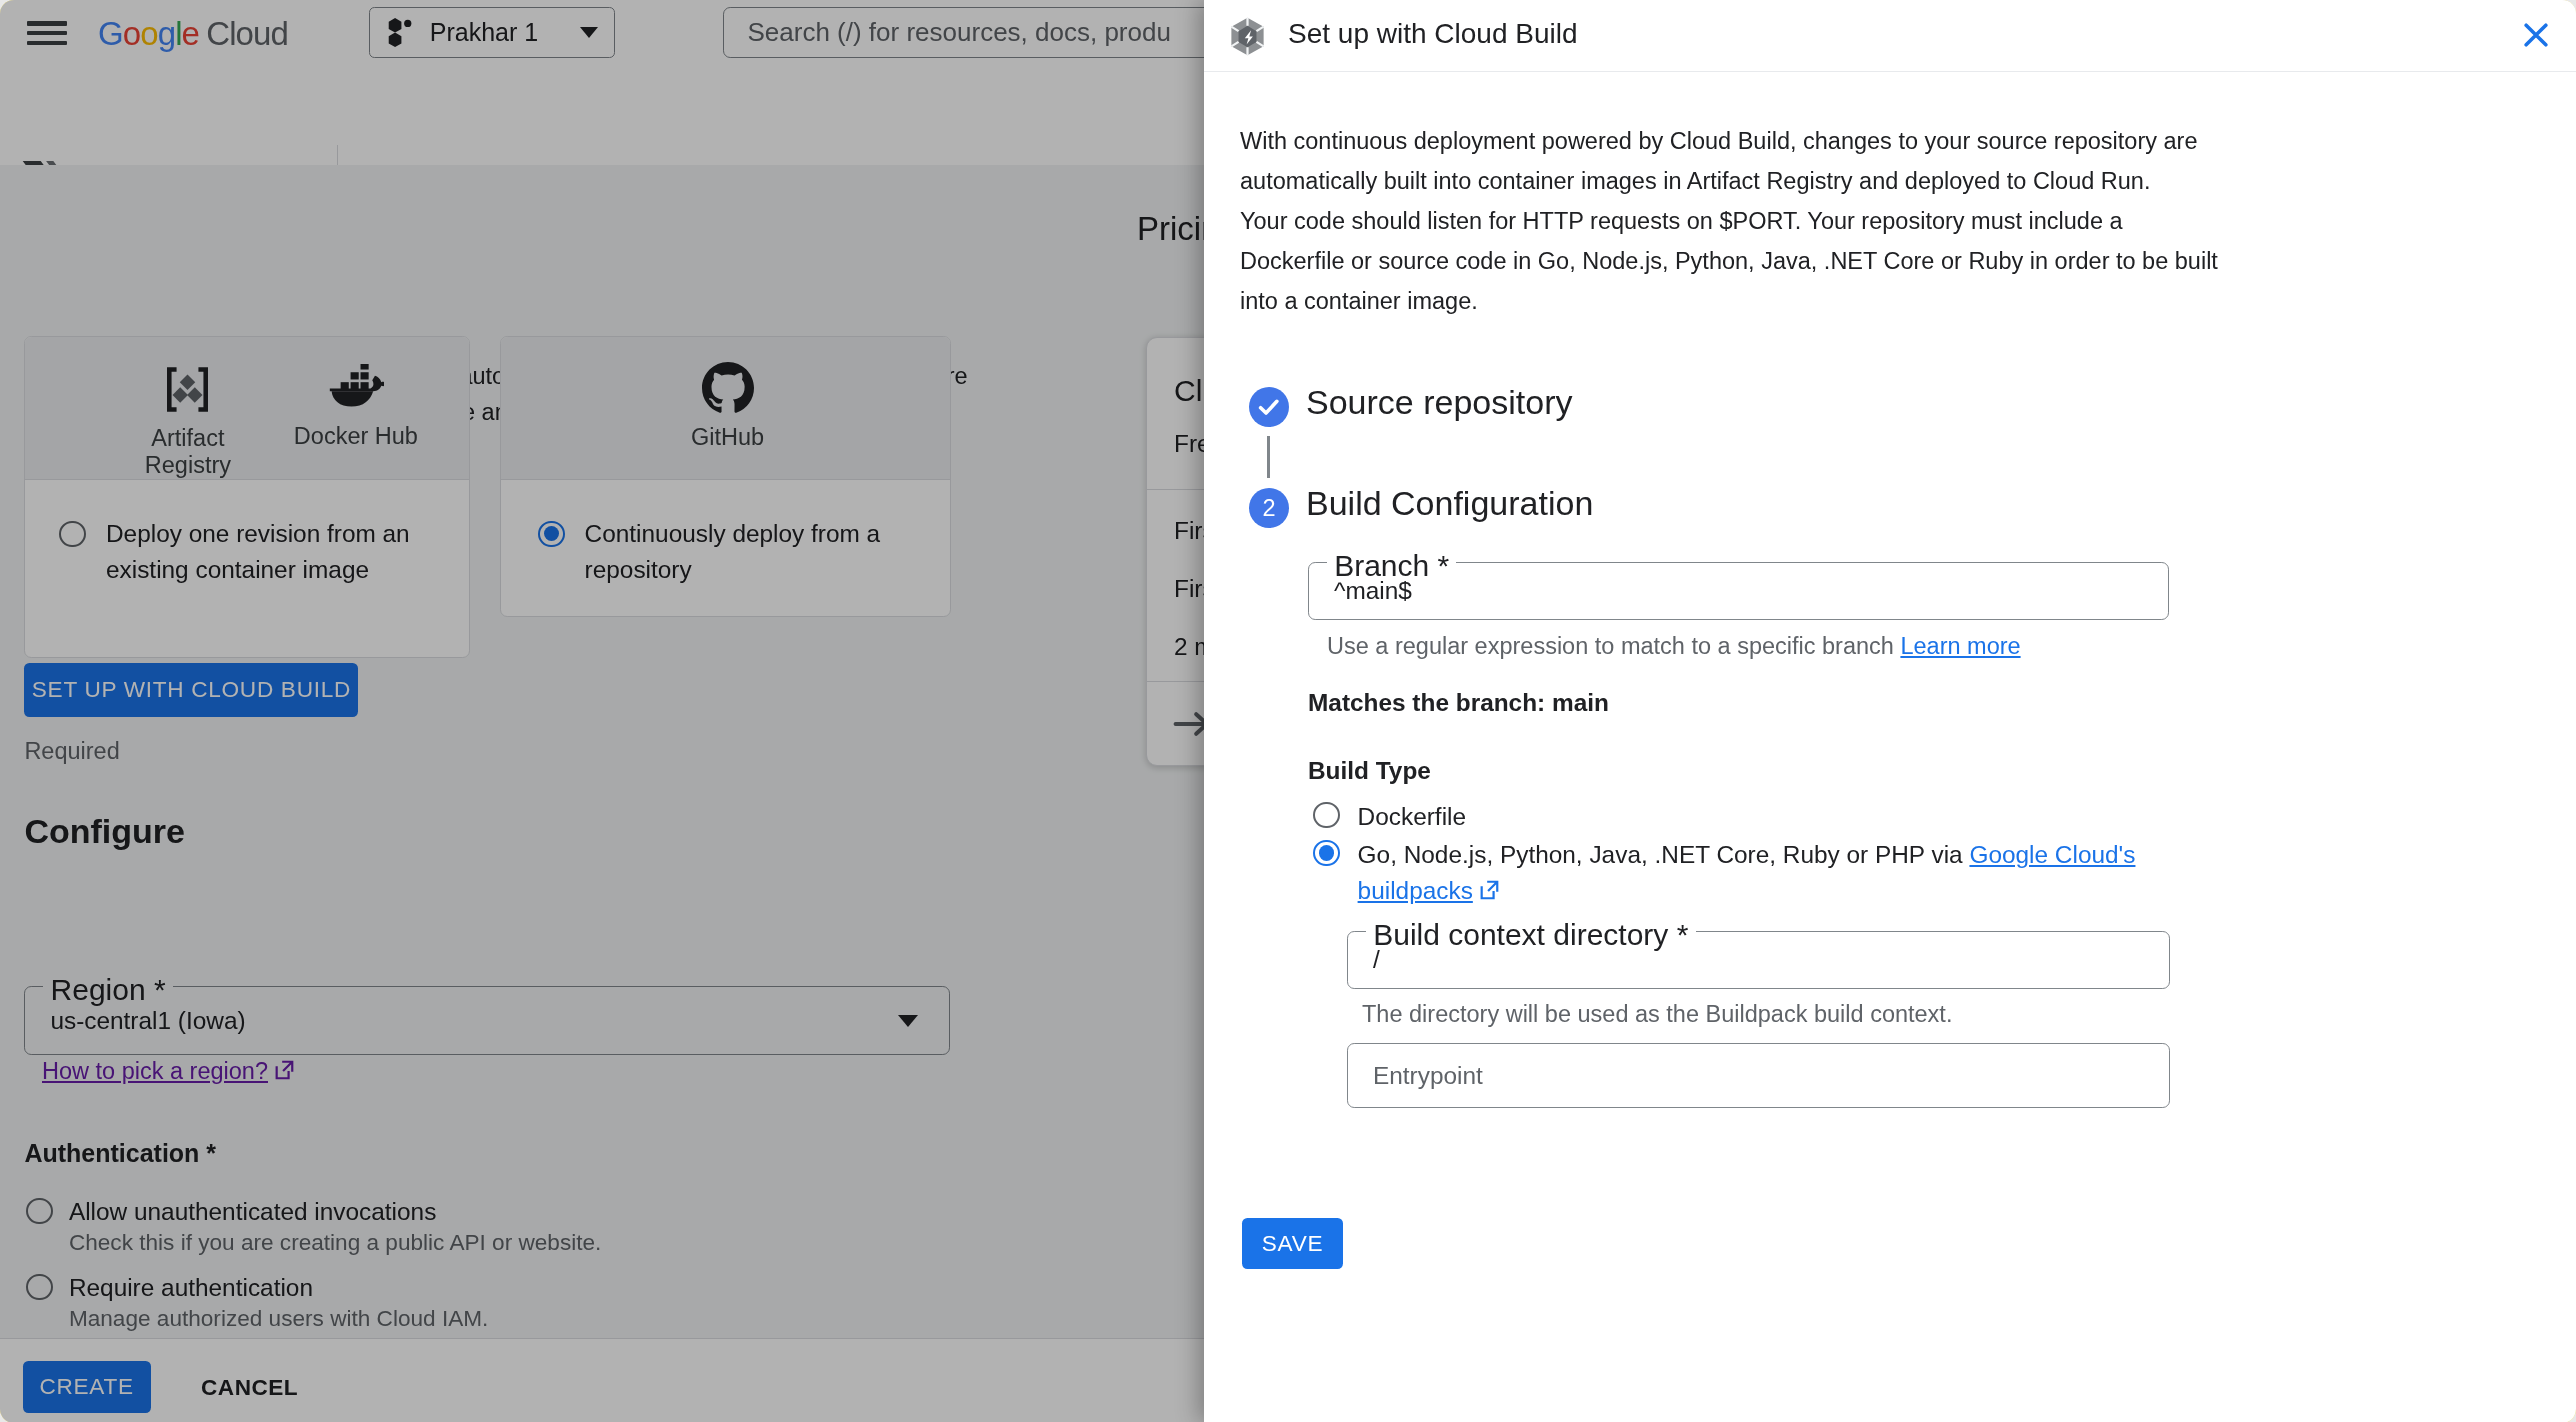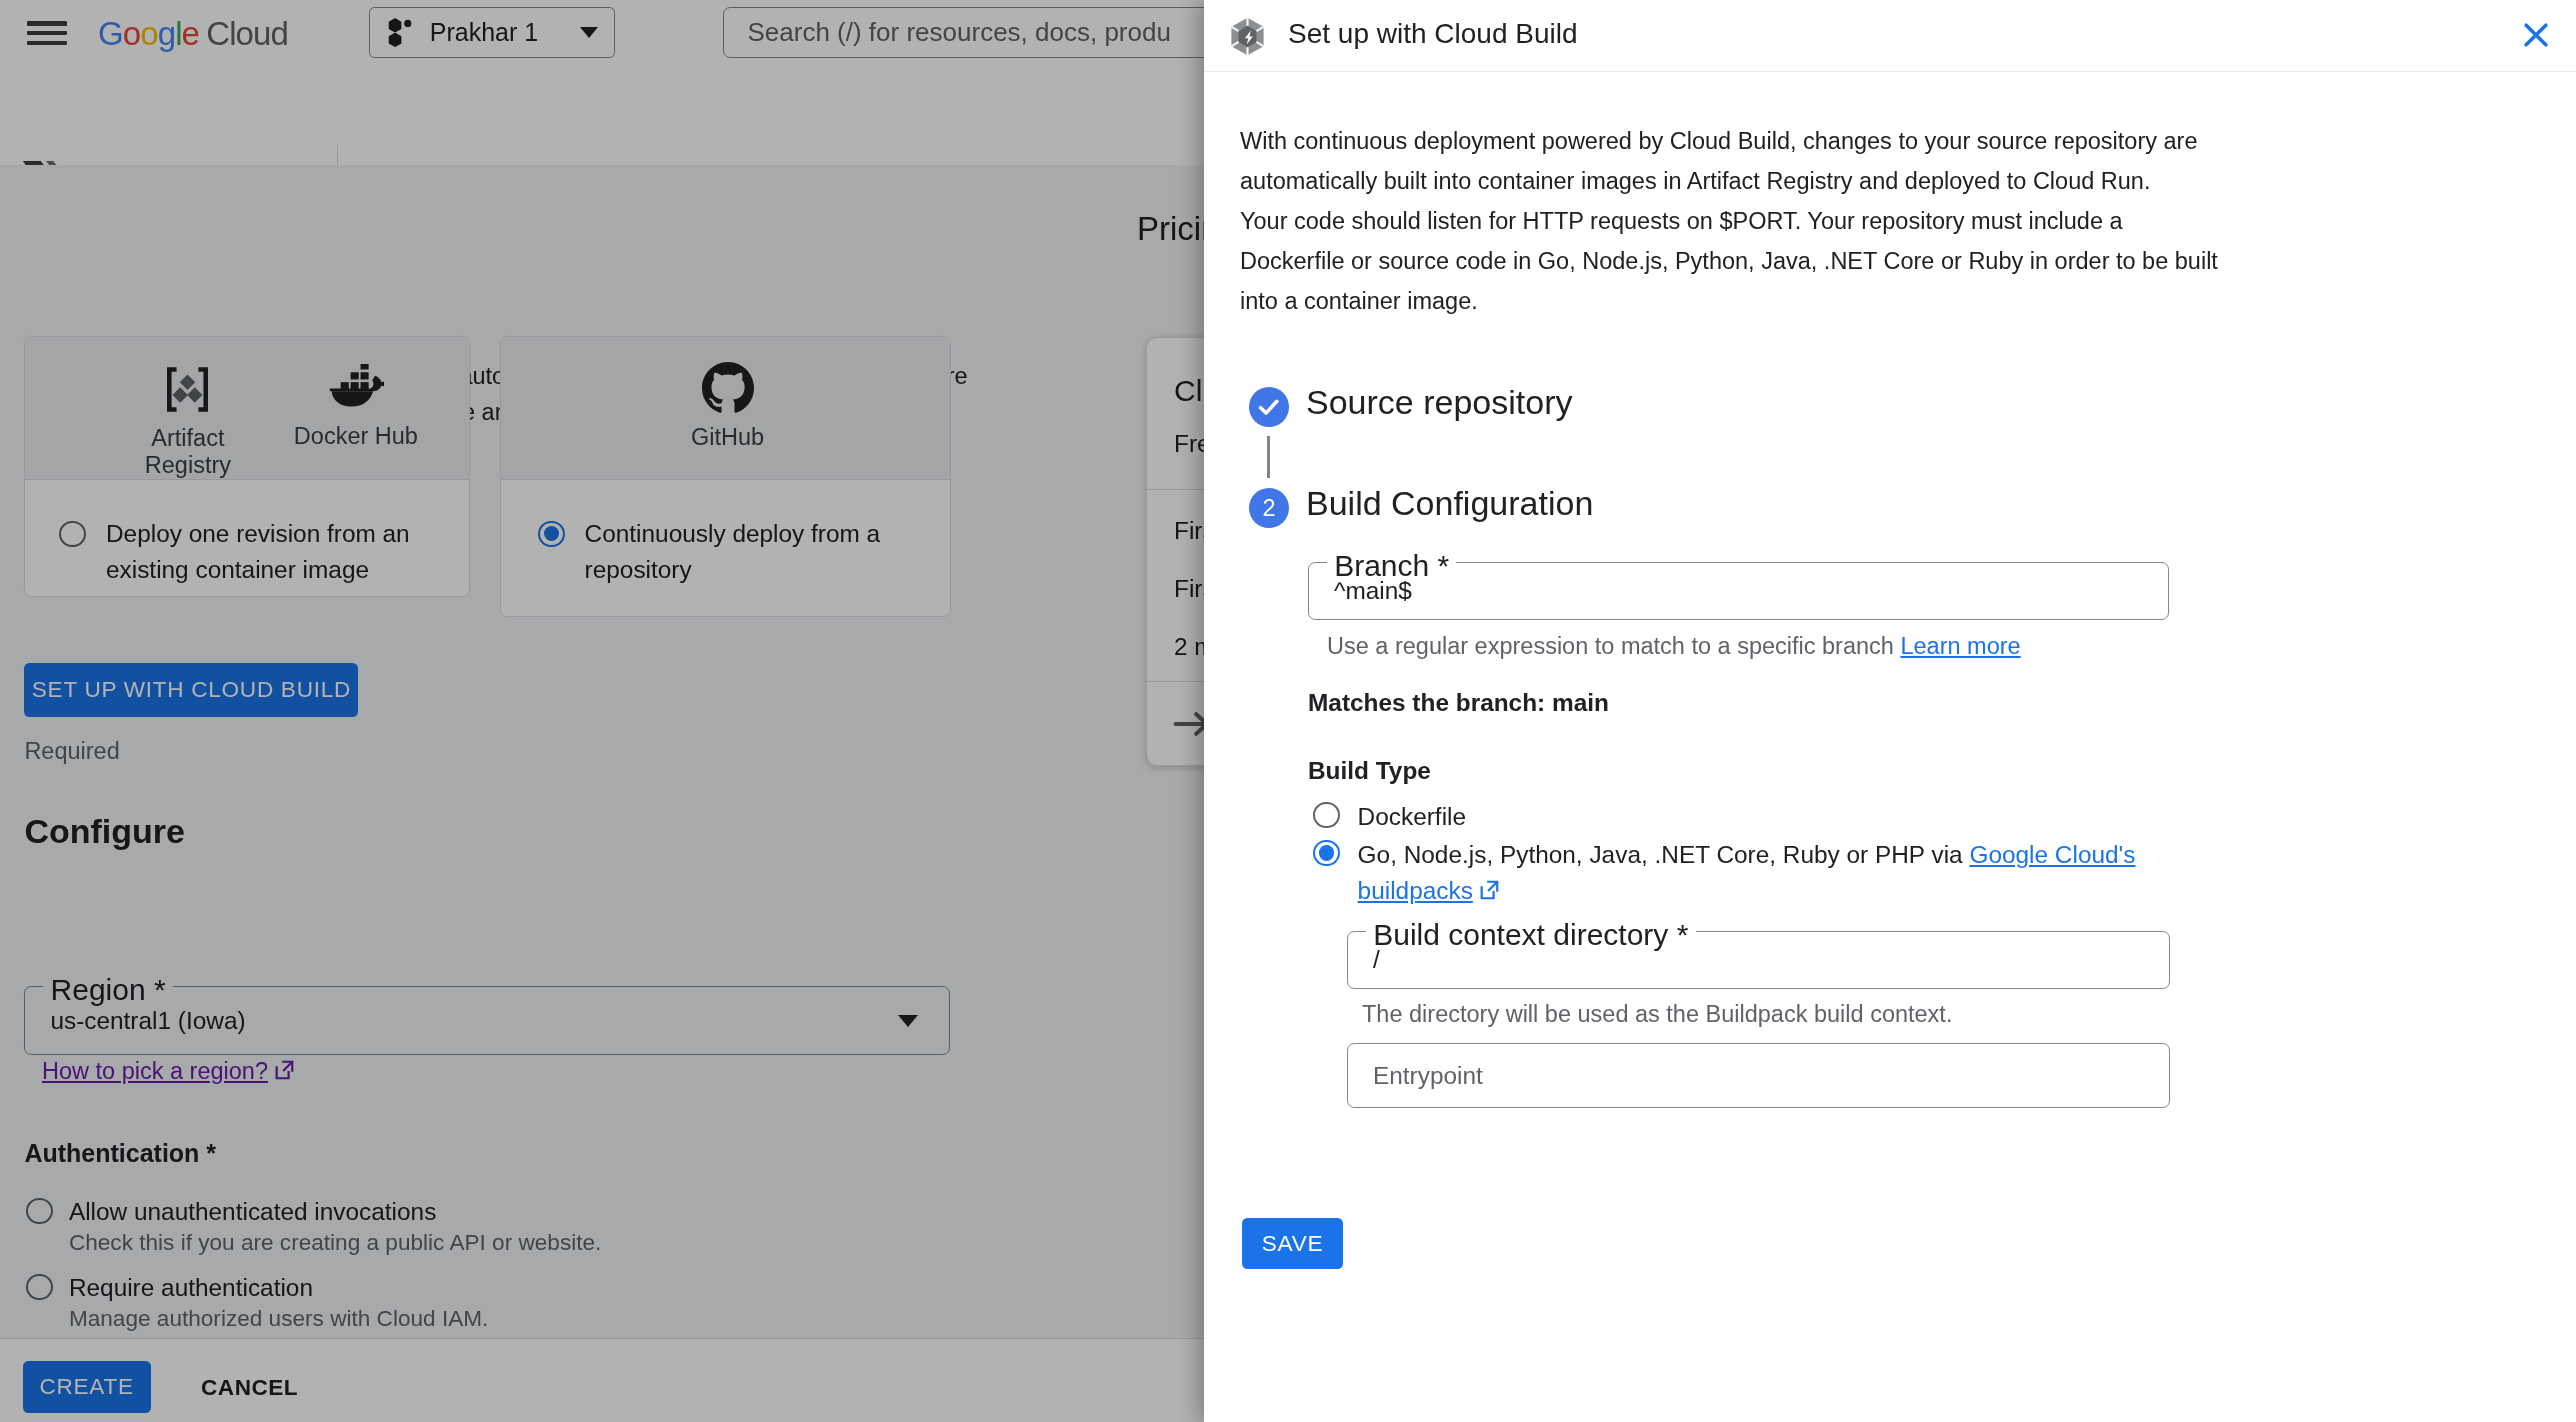--- a/index.html
+++ b/index.html
@@ -1,17 +1,17 @@
 <!DOCTYPE html>
 <html style="font-size:14.5px"><head>
 <meta charset="utf-8">
 <style>
   html,body{margin:0;padding:0;background:#e8e8e8;}
   #app{position:relative;width:2576px;height:1423px;overflow:hidden;
-       font-family:"Liberation Sans","DejaVu Sans",sans-serif;color:#202124;background:#fde047;}
+       font-family:"Liberation Sans","DejaVu Sans",sans-serif;color:#202124;background:#fde047;border-radius:14px;}
   .abs{position:absolute;}
 
   
   .topbar{left:0;top:0;width:2576px;height:67px;background:#fff;border-bottom:0.9px solid #e0e0e0;}
   .hamburger{left:27px;top:21px;width:40px;height:25px;cursor:pointer;}
   .hamburger i{display:block;height:4.5px;background:#3c4043;margin:0 0 5.4px 0;border-radius:0.9px;}
   .logo{left:98px;top:14.5px;font-size:33px;font-weight:500;letter-spacing:-0.9px;}
   .logo .cloud{color:#5f6368;margin-left:7.2px;font-weight:400;}
   .chip{left:369px;top:7.2px;width:246px;height:51px;border:1.8px solid #80868b;border-radius:5.4px;
         display:flex;align-items:center;gap:14.5px;padding:0 16.3px;box-sizing:border-box;background:transparent;}
@@ -124,21 +124,21 @@
     <svg class="abs" style="left:345px;top:99px" width="36" height="31" viewBox="0 0 40 34">
       <path d="M36,17 H6 M16,6 L5,17 L16,28" stroke="#1a73e8" stroke-width="4" fill="none" stroke-linecap="round" stroke-linejoin="round"></path>
     </svg>
     <span class="abs subh-title" style="left:418px;top:99px">Create service</span>
   </div>
 
   <div class="abs content">
 
     <div class="abs desc">A service exposes a unique endpoint and automatically scales the underlying infrastructure to handle incoming requests. Service name and region cannot be changed later.</div>
 
-    <div class="abs card" style="left:24.4px;top:171px;width:446px;height:261px">
+    <div class="abs card" style="left:24.4px;top:171px;width:446px;height:322px">
       <div class="card-top">
         <div class="brand" style="left:81px;top:27px;width:163px">
           <svg width="51" height="51" viewBox="0 0 56 56">
             <path d="M16,6 H8 V50 H16" stroke="#202124" stroke-width="5" fill="none"></path>
             <path d="M40,6 H48 V50 H40" stroke="#202124" stroke-width="5" fill="none"></path>
             <rect x="22" y="14" width="12" height="12" fill="#5f6368" transform="rotate(45 28 20)"></rect>
             <rect x="14" y="28" width="12" height="12" fill="#5f6368" transform="rotate(45 20 34)"></rect>
             <rect x="30" y="28" width="12" height="12" fill="#5f6368" transform="rotate(45 36 34)"></rect>
           </svg>
           <div class="blabel">Artifact Registry</div>

